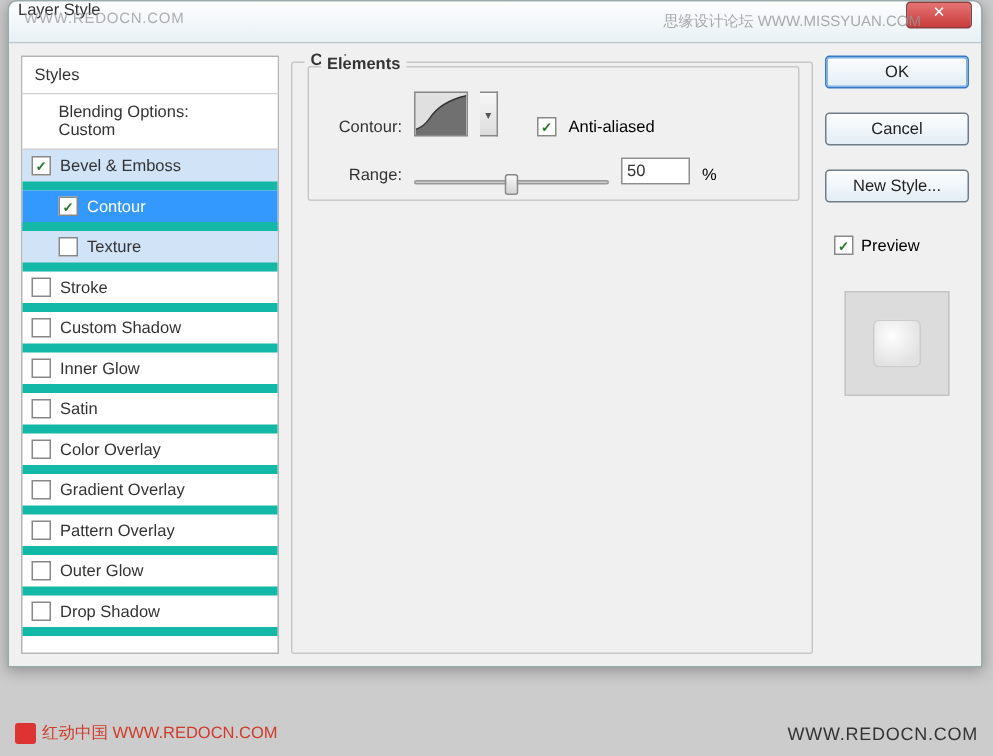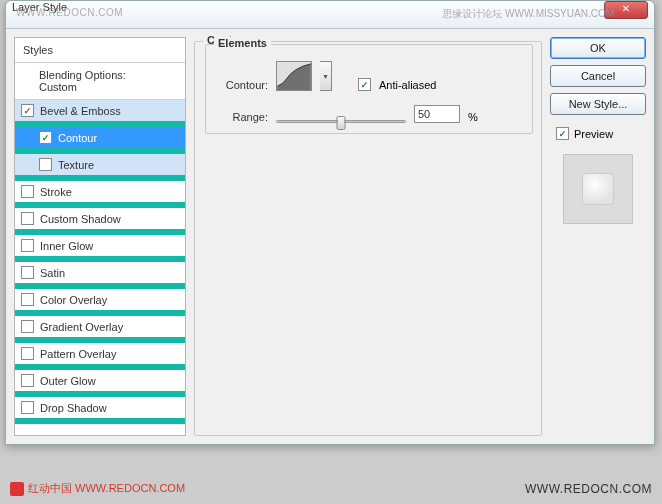--- a/index.html
+++ b/index.html
@@ -28,21 +28,21 @@
     #gb-elements { top: 2px; left: 10px; width: 328px; height: 90px; position: absolute; border: 1px solid #c8c8c8; border-radius:2px; padding: 16px 10px; }
     #gb-elements .row { display: flex; align-items: flex-end; gap: 8px; margin-bottom: 14px; }
     .lbl { color: #333; min-width: 52px; text-align: right; }
     .contour-thumb { width: 36px; height: 30px; border: 1px solid #888; background: #e0e0e0; position: relative; overflow: hidden; }
     .contour-thumb svg { width: 100%; height: 100%; }
     .contour-dd { width: 12px; height: 30px; border: 1px solid #888; border-left: none; background: linear-gradient(#f8f8f8,#dcdcdc); display:flex; align-items:center; justify-content:center; }
     .contour-dd::after { content:"▾"; font-size:8px; color:#555; }
     .slider-track { width: 130px; height: 3px; background: #c8c8c8; border: 1px solid #999; position: relative; border-radius:2px; }
     .slider-thumb { position: absolute; top: -5px; width: 9px; height: 14px; background: linear-gradient(#f9f9f9,#d4d4d4); border: 1px solid #888; border-radius:2px; transform: translateX(-50%); }
     .num-input { width: 46px; height: 18px; border: 1px solid #8e8e8e; background: #fff; padding: 0 3px; color: #333; }
-    .right-panel { width: 96px; display: flex; flex-direction: column; gap: 6px; }
+    .right-panel { width: 96px; display: flex; flex-direction: column; gap: 16px; }
     .btn { height: 22px; border: 1px solid #707d88; border-radius: 3px; background: linear-gradient(#fdfeff,#e3edf5); color: #222; display:flex; align-items:center; justify-content:center; cursor: default; }
     .btn.default { border: 1px solid #3a78c0; box-shadow: 0 0 0 1px #7db3e8 inset; }
     .preview-row { display:flex; align-items:center; gap:5px; margin-top:6px; margin-left:6px; }
     .preview-box { width: 70px; height: 70px; margin: 8px auto 0; background: #dcdcdc; border: 1px solid #c4c4c4; display:flex; align-items:center; justify-content:center; }
     .preview-inner { width: 32px; height: 32px; background: radial-gradient(circle at 40% 35%, #fefefe, #e2e2e2 70%); border-radius: 4px; box-shadow: inset 0 0 0 1px #ccc; }
     .footer-left { position:absolute; bottom: 8px; left: 10px; color: #cf3a2b; font-size: 12px; display:flex; align-items:center; gap:4px; }
     .footer-left .logo { width: 14px; height:14px; background:#d33; border-radius:2px; }
     .footer-right { position:absolute; bottom: 8px; right: 10px; color: #333; font-size: 12px; letter-spacing:0.5px; }
   </style>
 </head>

